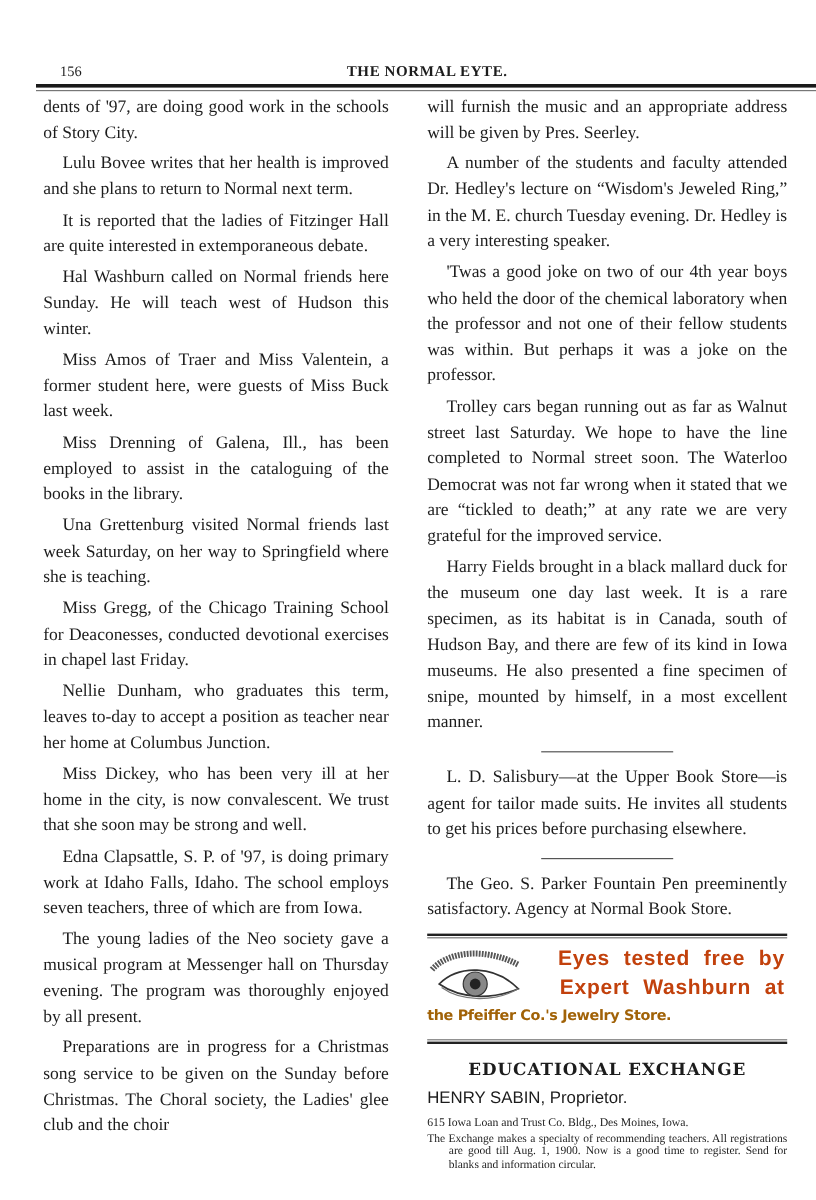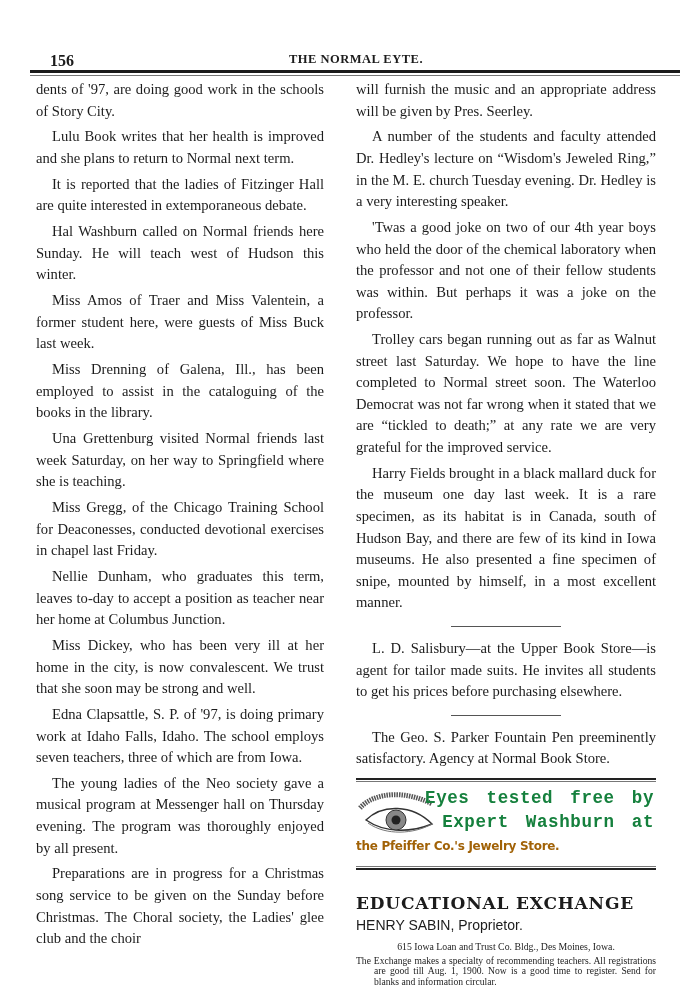--- a/index.html
+++ b/index.html
@@ -1,58 +1,58 @@
 <!DOCTYPE html>
 <html><head>
 <meta charset="utf-8">
 <style>
   html, body { margin:0; padding:0; background:#ffffff; }
   body { width:680px; height:1000px; position:relative; overflow:hidden;
          font-family:"Liberation Serif","DejaVu Serif",serif; color:#1c1c1c; }
   .header { position:absolute; top:52px; left:30px; width:652px; height:20px; }
-  .page-num { position:absolute; left:20px; top:0; font-size:16px; font-weight:bold; }
+  .page-num { position:absolute; left:20px; top:0; font-size:12px; font-weight:normal; }
   .running-title { position:absolute; left:0; right:0; top:0; text-align:center;
                    font-size:12.5px; font-weight:bold; letter-spacing:0.5px; font-family:"Liberation Serif",serif; }
   .rule-top { position:absolute; top:70px; left:30px; width:652px; height:3px; background:#1a1a1a; }
   .rule-top2 { position:absolute; top:75px; left:30px; width:652px; height:1px; background:#777; }
   .col { position:absolute; top:79px; font-size:14.6px; line-height:21.6px; }
   .col-left { left:36px; width:288px; }
   .col-right { left:356px; width:300px; }
   .col p { margin:0 0 4.2px 0; text-align:justify; text-indent:0; }
   .col p.ind { text-indent:16px; }
   .sep { width:110px; height:1px; background:#555; margin:12px auto 11px auto; }
   .thick { height:2px; background:#222; margin:8px 0 1px 0; }
   .thin { height:1px; background:#777; margin:0 0 0 0; }
   .ad-eyes { position:relative; height:78px; margin-top:6px; }
   .eye-svg { position:absolute; left:0; top:2px; width:84px; height:46px; }
-  .ad-line { position:absolute; right:2px; font-family:Liberation Mono, monospace; font-weight:bold;
-             font-size:17.5px; letter-spacing:0.6px; word-spacing:6px; color:#15803d; }
+  .ad-line { position:absolute; right:2px; font-family:Liberation Sans, sans-serif; font-weight:bold;
+             font-size:17.5px; letter-spacing:0.6px; word-spacing:6px; color:#c2410c; }
   .ad-line1 { top:0px; }
   .ad-line2 { top:24px; }
   .ad-line3 { position:absolute; left:0; top:48px; font-family:"DejaVu Sans",sans-serif; font-weight:bold;
               font-size:12px; color:#a16207; letter-spacing:-0.3px; white-space:nowrap; }
-  .edu-title { text-align:left; font-family:"DejaVu Serif",serif; font-weight:bold; font-size:17px;
-               letter-spacing:0.8px; margin-top:23px; line-height:20px; }
+  .edu-title { text-align:center; font-family:"DejaVu Serif",serif; font-weight:bold; font-size:14px;
+               letter-spacing:0.8px; margin-top:12px; line-height:20px; }
   .edu-prop { text-align:left; font-family:"Liberation Sans",sans-serif; font-size:14px; line-height:20px; margin-top:2px; }
-  .edu-addr { text-align:center; font-size:9.8px; line-height:13px; margin-top:5px; }
+  .edu-addr { text-align:left; font-size:9.8px; line-height:13px; margin-top:5px; }
   .edu-body { font-size:9.6px; line-height:10.5px; margin-top:3px; padding-left:18px; text-indent:-18px; text-align:justify; }
 </style>
 </head>
 <body>
 
 <div class="header">
   <span class="page-num">156</span>
   <div class="running-title">THE NORMAL EYTE.</div>
 </div>
 <div class="rule-top"></div>
 <div class="rule-top2"></div>
 
 <div class="col col-left">
   <p>dents of '97, are doing good work in the schools of Story City.</p>
-  <p class="ind">Lulu Book writes that her health is improved and she plans to return to Normal next term.</p>
+  <p class="ind">Lulu Bovee writes that her health is improved and she plans to return to Normal next term.</p>
   <p class="ind">It is reported that the ladies of Fitzinger Hall are quite interested in extemporaneous debate.</p>
   <p class="ind">Hal Washburn called on Normal friends here Sunday. He will teach west of Hudson this winter.</p>
   <p class="ind">Miss Amos of Traer and Miss Valentein, a former student here, were guests of Miss Buck last week.</p>
   <p class="ind">Miss Drenning of Galena, Ill., has been employed to assist in the cataloguing of the books in the library.</p>
   <p class="ind">Una Grettenburg visited Normal friends last week Saturday, on her way to Springfield where she is teaching.</p>
   <p class="ind">Miss Gregg, of the Chicago Training School for Deaconesses, conducted devotional exercises in chapel last Friday.</p>
   <p class="ind">Nellie Dunham, who graduates this term, leaves to-day to accept a position as teacher near her home at Columbus Junction.</p>
   <p class="ind">Miss Dickey, who has been very ill at her home in the city, is now convalescent. We trust that she soon may be strong and well.</p>
   <p class="ind">Edna Clapsattle, S. P. of '97, is doing primary work at Idaho Falls, Idaho. The school employs seven teachers, three of which are from Iowa.</p>
   <p class="ind">The young ladies of the Neo society gave a musical program at Messenger hall on Thursday evening. The program was thoroughly enjoyed by all present.</p>

